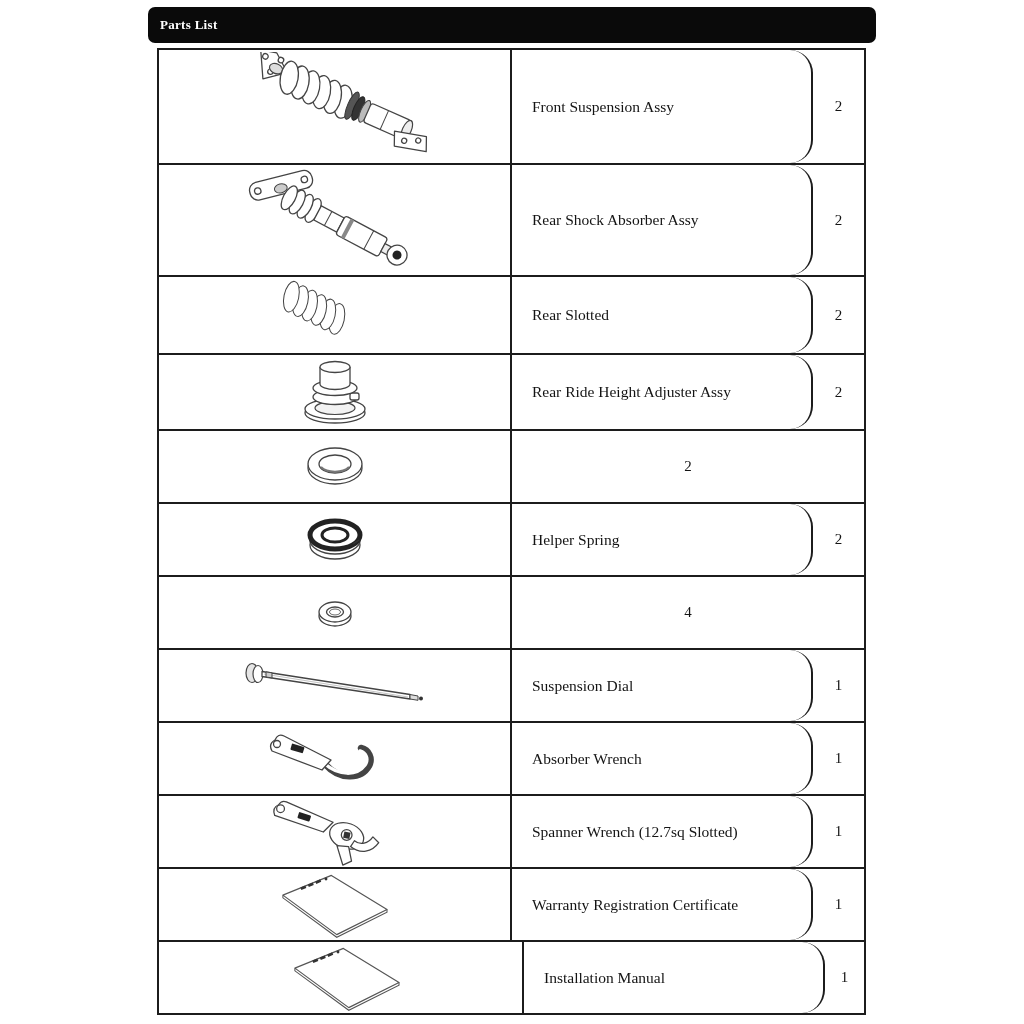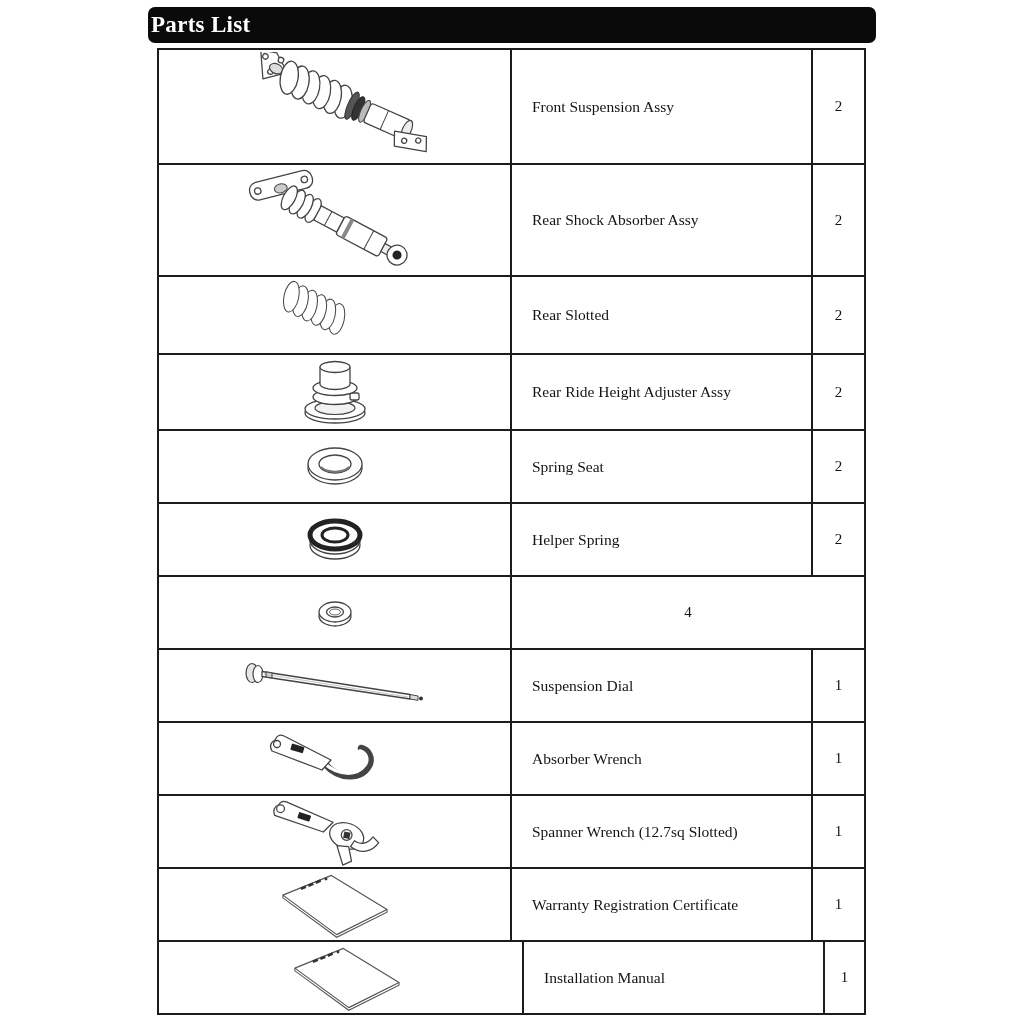--- a/index.html
+++ b/index.html
@@ -1,23 +1,23 @@
 <!DOCTYPE html>
 <html><head>
 <meta charset="utf-8">
 <style>
   html,body{margin:0;padding:0;background:#ffffff;}
   .page{position:relative;width:1024px;height:1024px;background:#ffffff;font-family:"Liberation Serif",serif;color:#141414;overflow:hidden;}
   .hdr{position:absolute;left:148px;top:7px;width:728px;height:36px;background:#0a0a0a;border-radius:7px;display:flex;align-items:center;}
-  .hdr span{color:#ffffff;font-weight:bold;font-size:23px;padding-left:3px;letter-spacing:.3px;}
+  .hdr span{color:#ffffff;font-weight:bold;font-size:13px;padding-left:12px;letter-spacing:.3px;}
   .ptable{position:absolute;left:157px;top:48px;width:709px;border:2px solid #1c1c1c;box-sizing:border-box;background:#fff;}
   .prow{display:flex;border-bottom:2px solid #1c1c1c;}
   .prow:last-child{border-bottom:none;margin-left:12px;}
   .c-img{width:353px;border-right:2px solid #1c1c1c;display:flex;align-items:center;justify-content:center;box-sizing:border-box;}
-  .c-name{width:301px;border-right:2px solid #1c1c1c;display:flex;align-items:center;padding-left:20px;box-sizing:border-box;font-size:15.5px;}
+  .c-name{width:301px;border-right:2px solid #1c1c1c;display:flex;align-items:center;padding-left:20px;box-sizing:border-box;font-size:15.5px;border-radius:23px;}
   .c-qty{flex:1;display:flex;align-items:center;justify-content:center;font-size:15px;}
   .h1{height:113px}.h2{height:110px}.h3{height:76px}.h4{height:74px}.h5{height:71px}
   svg{display:block;}
   .ln{fill:#ffffff;stroke:#444;stroke-width:1.3;stroke-linejoin:round;}
 </style>
 </head>
 <body>
 
 <div class="page">
 
@@ -139,23 +139,20 @@
 
     <div class="prow h5">
       <div class="c-img">
         <svg width="80" height="58" viewBox="0 0 80 58">
           <ellipse class="ln" cx="40" cy="30" rx="27" ry="16" stroke-width="1.5"></ellipse>
           <ellipse class="ln" cx="40" cy="26" rx="27" ry="16" stroke-width="1.5"></ellipse>
           <ellipse class="ln" cx="40" cy="26" rx="16" ry="9" stroke-width="1.5"></ellipse>
           <path d="M26,29 A16,9 0 0 0 54,29" fill="none" stroke="#777" stroke-width="2"></path>
         </svg>
       </div>
-      <div class="c-name">
-          <span>Spring Seat</span>
-        </div>
       <div class="c-qty">
           <span>2</span>
         </div>
     </div>
 
     <div class="prow h5">
       <div class="c-img">
         <svg width="80" height="58" viewBox="0 0 80 58">
           <ellipse class="ln" cx="40" cy="34" rx="25" ry="14" stroke-width="1.5" stroke="#333"></ellipse>
           <ellipse class="ln" cx="40" cy="29" rx="25" ry="14" stroke-width="1.5" stroke="#333"></ellipse>

